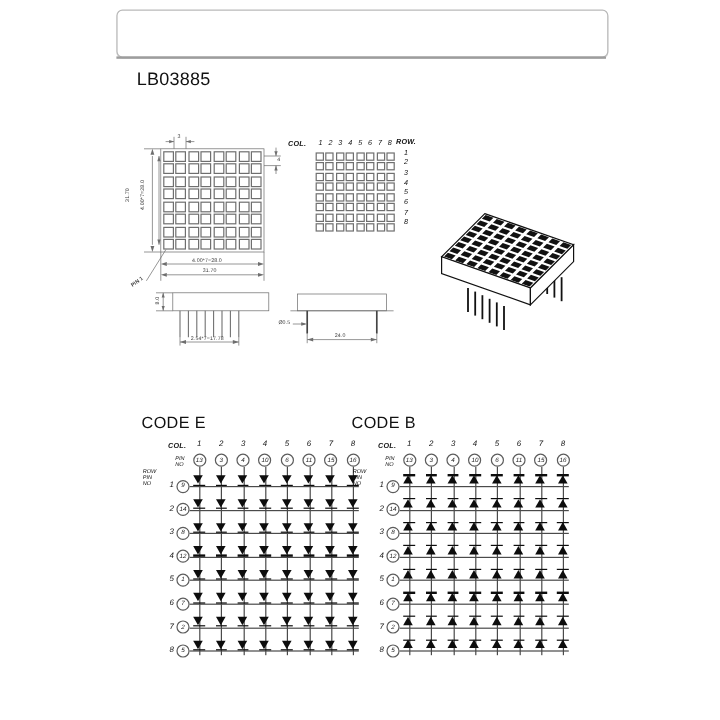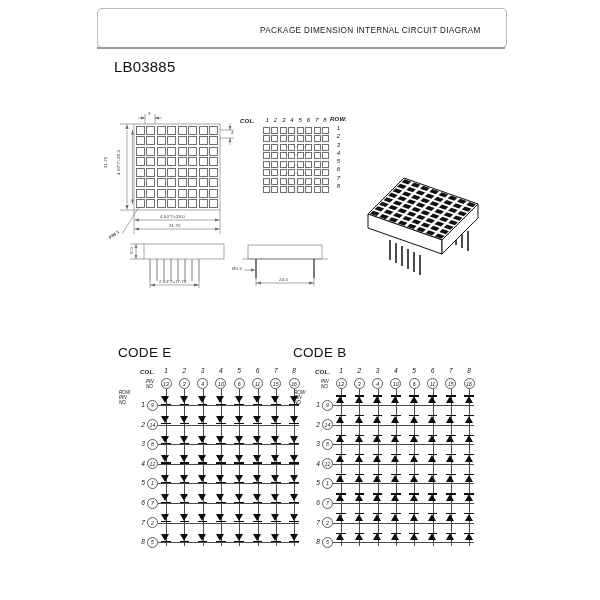--- a/index.html
+++ b/index.html
@@ -69,21 +69,20 @@
   .ledbar{position:absolute;width:9.6px;height:1.3px;background:#0d0d0d;}
   svg{display:block;overflow:visible;}
 </style>
 </head>
 <body>
 
 <div class="page">
 
   <div class="hdr-band"></div>
   <div class="hdr-rule"></div>
-  <div class="hdr-sub">PACKAGE DIMENSION INTERNAL CIRCUIT DIAGRAM</div>
   <div class="partno">LB03885</div>
 
   <div class="blk" style="left:112px;top:110px;width:130px;height:140px;">
     <svg width="130" height="140" viewBox="0 0 130 140">
       <g stroke="#6e6e6e" stroke-width="0.6" fill="none">
 
         <rect x="22" y="14" width="86" height="86"></rect>
 
         <line x1="8" y1="14" x2="22" y2="14"></line>
         <line x1="8" y1="100" x2="22" y2="100"></line>

